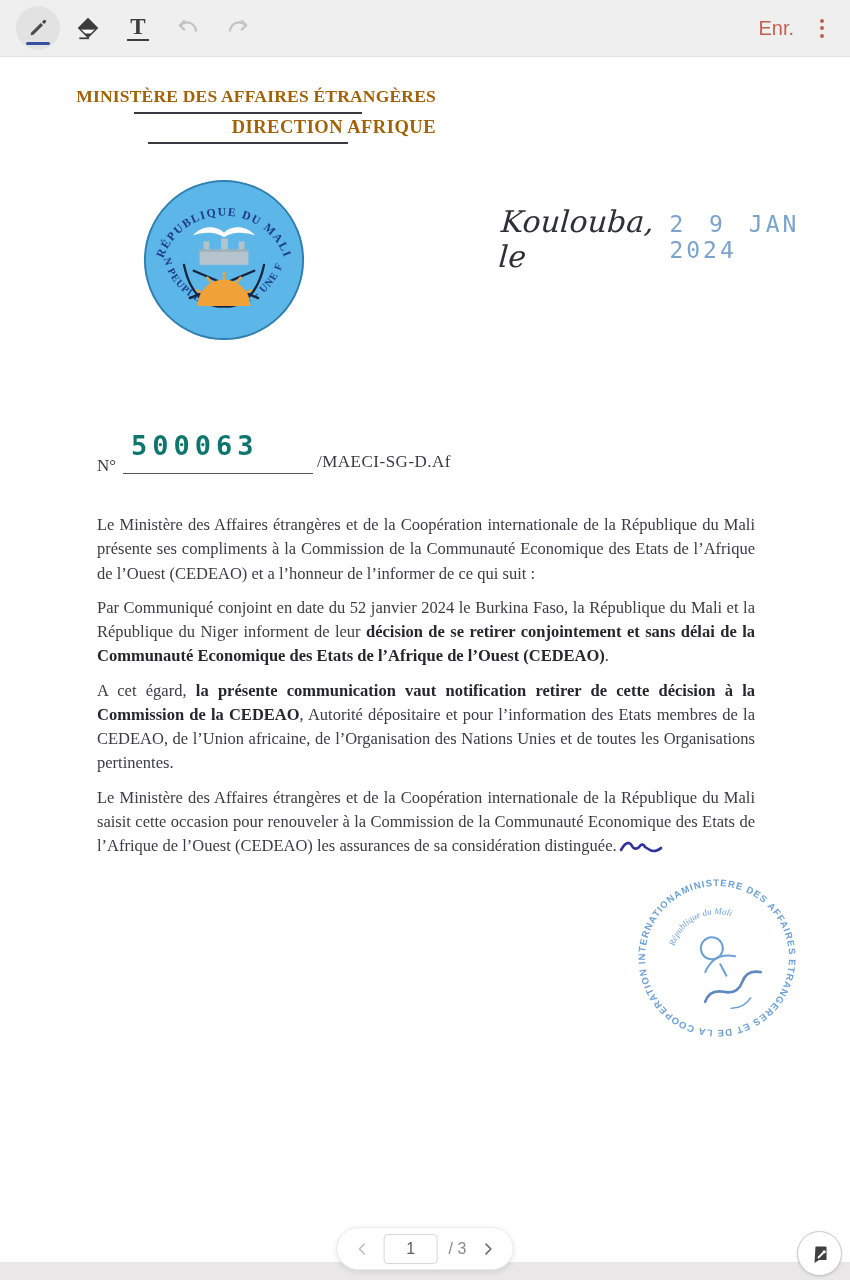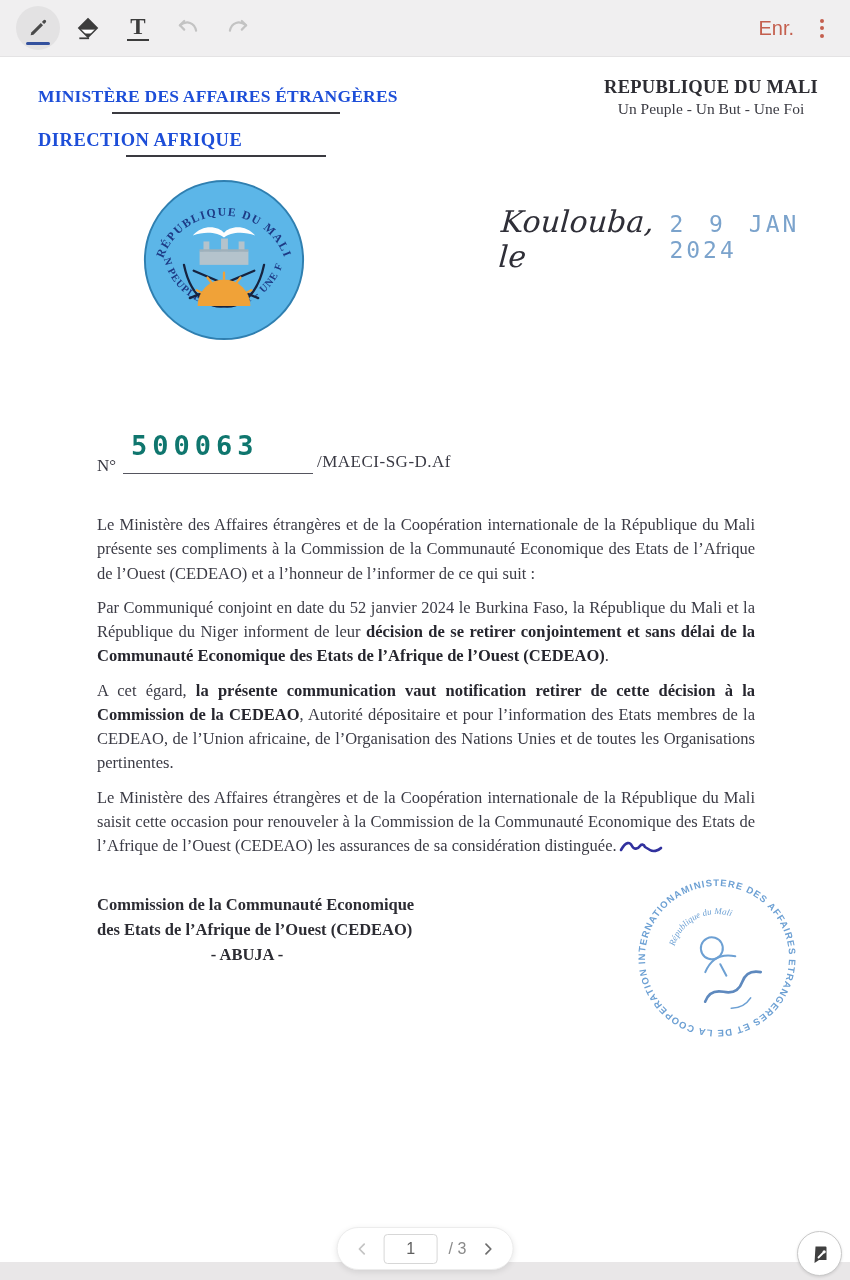--- a/index.html
+++ b/index.html
@@ -20,25 +20,25 @@
   .text-tool { font-family:"Liberation Serif", serif; font-size:23px; font-weight:bold;
                color:#3c3c3c; line-height:1; border-bottom:2.5px solid #3c3c3c; padding:0 3px 1px; }
   .tb-spacer { flex:1; }
   .save-btn { color:#c45f4e; font-size:20px; padding:8px 10px; cursor:pointer; }
   .kebab { display:flex; flex-direction:column; gap:3.5px; padding:8px 10px; cursor:pointer; }
   .kebab i { width:4px; height:4px; border-radius:50%; background:#c45f4e; }
 
   
   .page { position:absolute; top:57px; left:0; width:850px; height:1206px; background:#fff; }
 
-  .header-left { position:absolute; left:38px; top:27px; width:376px; text-align:left;
-                 font-weight:bold; color:#1d4ed8; }
+  .header-left { position:absolute; left:60px; top:27px; width:376px; text-align:right;
+                 font-weight:bold; color:#a16207; }
   .hl1 { font-size:17.5px; line-height:1.42; letter-spacing:0.2px; }
   .rule1 { margin:3px auto 0; width:228px; border-top:2px solid #3a3a40; }
-  .hl3 { font-size:18.5px; margin-top:16px; letter-spacing:0.5px; }
+  .hl3 { font-size:18.5px; margin-top:3px; letter-spacing:0.5px; }
   .rule2 { margin:4px auto 0; width:200px; border-top:2px solid #3a3a40; }
 
   .header-right { position:absolute; left:586px; top:20px; width:250px; text-align:center; color:#2d2d33; }
   .hr1 { font-weight:bold; font-size:18.5px; letter-spacing:0.3px; }
   .hr2 { font-size:15.5px; margin-top:2px; color:#3a3a42; }
 
   .emblem { position:absolute; left:141px; top:118px; width:166px; height:170px; }
   .emblem-ring { font-family:"Liberation Serif", serif; font-weight:bold; font-size:12px;
                  letter-spacing:1.5px; fill:#1d3a85; }
 
@@ -140,24 +140,20 @@
 
   <div class="page">
 
     <div class="header-left">
       <div class="hl1">MINISTÈRE DES AFFAIRES ÉTRANGÈRES</div>
       <div class="rule1"></div>
       <div class="hl3">DIRECTION AFRIQUE</div>
       <div class="rule2"></div>
     </div>
 
-    <div class="header-right">
-      <div class="hr1">REPUBLIQUE DU MALI</div>
-      <div class="hr2">Un Peuple - Un But - Une Foi</div>
-    </div>
 
     <svg class="emblem" viewBox="0 0 170 170">
       <defs>
         <path id="arcTop" d="M20,94 A66,66 0 0 1 150,94"></path>
         <path id="arcBottom" d="M24,86 A63,63 0 0 0 146,86"></path>
       </defs>
       <circle cx="85" cy="85" r="81" fill="#5cb6e8" stroke="#2f7fb0" stroke-width="2"></circle>
       <text class="emblem-ring"><textPath href="#arcTop" startOffset="50%" text-anchor="middle">RÉPUBLIQUE DU MALI</textPath></text>
       <text class="emblem-ring" style="font-size:10.5px; letter-spacing:1px;">
         <textPath href="#arcBottom" startOffset="50%" text-anchor="middle">UN PEUPLE - UN BUT - UNE FOI</textPath></text>
@@ -209,25 +205,20 @@
       <p>
         <span>A cet égard, </span><strong>la présente communication vaut notification retirer de cette décision à la Commission de la CEDEAO</strong><span>, Autorité dépositaire et pour l’information des Etats membres de la CEDEAO, de l’Union africaine, de l’Organisation des Nations Unies et de toutes les Organisations pertinentes.</span>
       </p>
       <p>
         <span>Le Ministère des Affaires étrangères et de la Coopération internationale de la République du Mali saisit cette occasion pour renouveler à la Commission de la Communauté Economique des Etats de l’Afrique de l’Ouest (CEDEAO) les assurances de sa considération distinguée.</span><svg class="sig" width="44" height="16" viewBox="0 0 44 16">
           <path d="M2,11 C7,2 11,3 13,7 C15,11 19,10 21,7 C22,5 25,5 26,8 L31,11 C34,13 39,12 42,9" fill="none" stroke="#31319e" stroke-width="2.6" stroke-linecap="round"></path>
         </svg>
       </p>
     </div>
 
-    <div class="addressee">
-      <div>Commission de la Communauté Economique</div>
-      <div>des Etats de l’Afrique de l’Ouest (CEDEAO)</div>
-      <div class="abuja">- ABUJA -</div>
-    </div>
 
     <svg class="stamp" viewBox="0 0 182 182">
       <g transform="rotate(-28 91 91)">
         <path id="stampRing" d="M91,19 a72,72 0 1 1 -0.1,0" fill="none"></path>
         <text class="stamp-ring"><textPath href="#stampRing">MINISTERE DES AFFAIRES ETRANGERES ET DE LA COOPERATION INTERNATIONALE</textPath></text>
         <path id="stampInner" d="M47,91 A44,44 0 0 1 135,91" fill="none"></path>
         <text class="stamp-inner"><textPath href="#stampInner" startOffset="50%" text-anchor="middle">République du Mali</textPath></text>
         <g stroke="#4c8bca" fill="none" stroke-width="2" stroke-linecap="round">
           <circle cx="91" cy="80" r="11"></circle>
           <path d="M74,98 q17,-14 34,0"></path>

